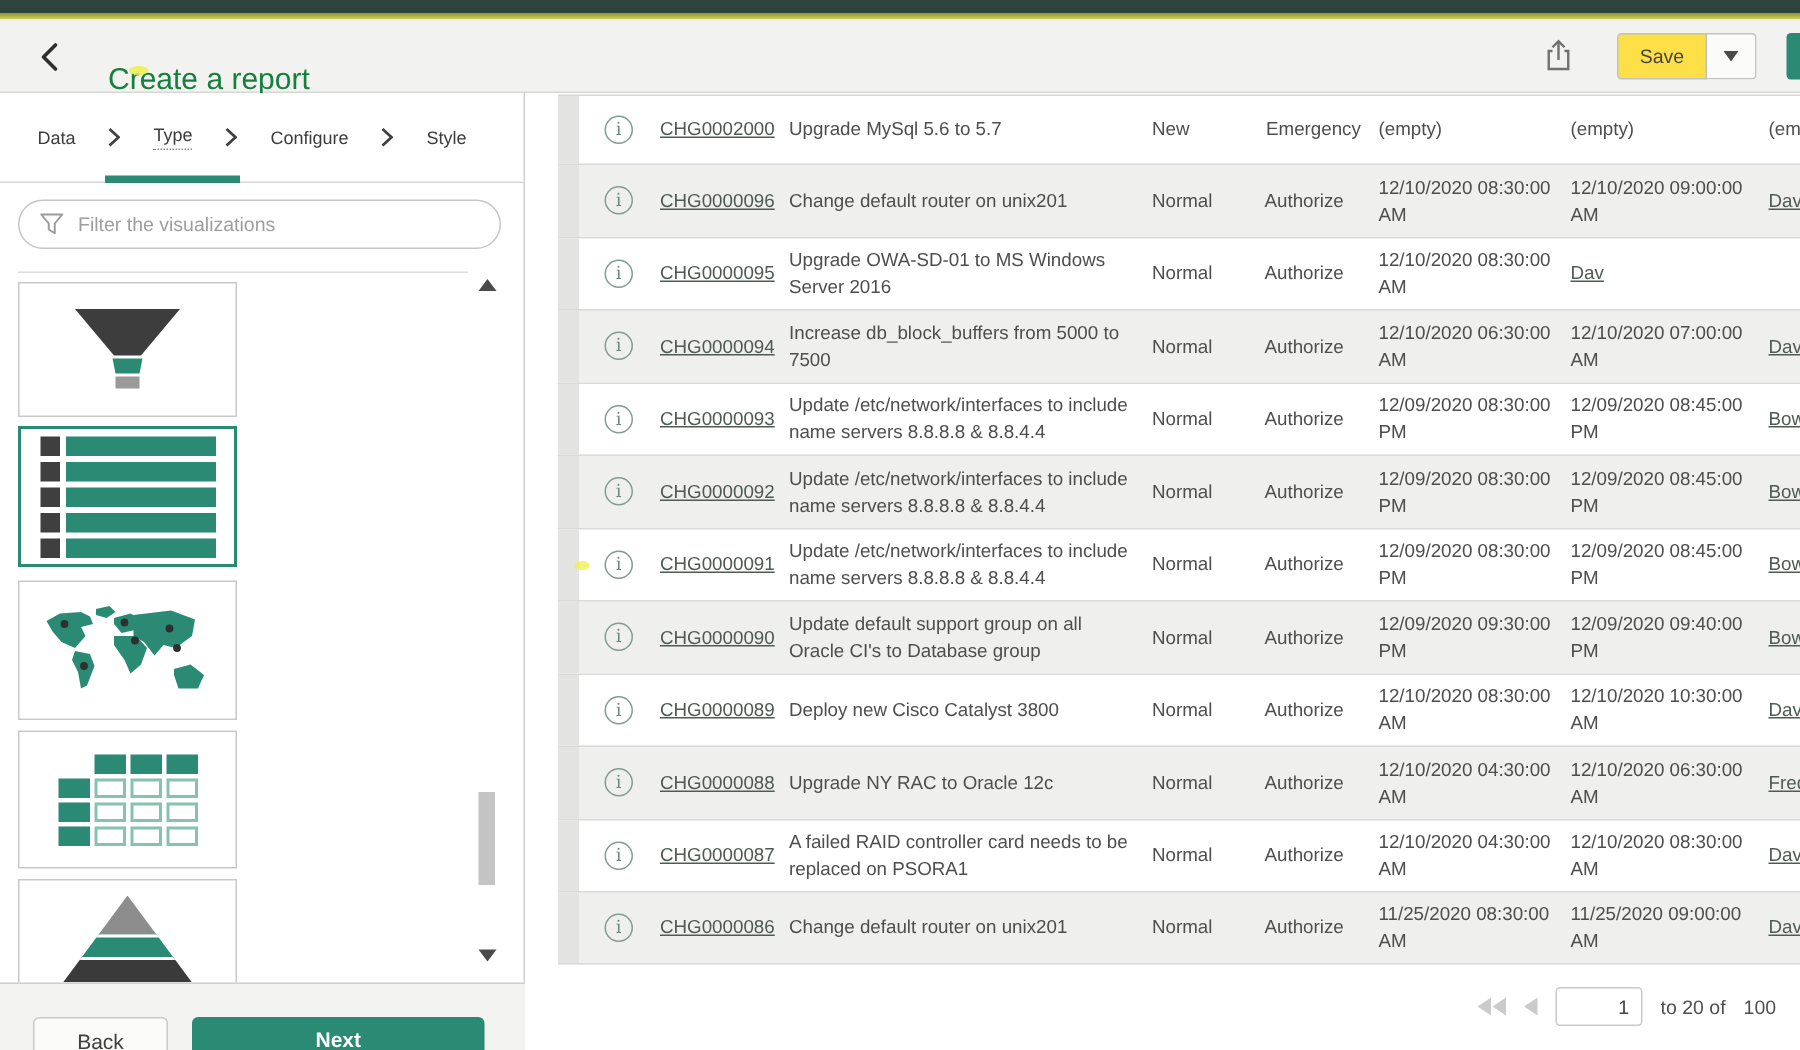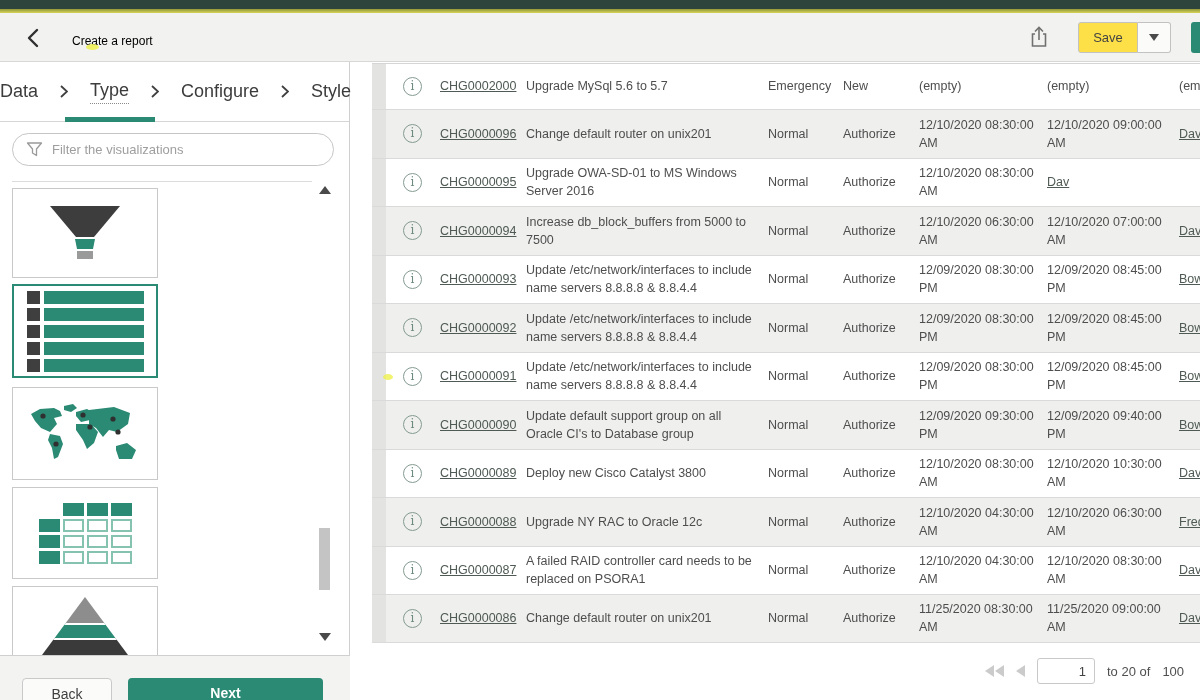--- a/index.html
+++ b/index.html
@@ -7,39 +7,39 @@
               font-family:"Liberation Sans", sans-serif; }
   body { position:relative; color:#4e4e4e; }
 
   
   .topstrip   { position:absolute; left:0; top:0; width:1200px; height:9px; background:#2c443c; }
   .olivestrip { position:absolute; left:0; top:9px; width:1200px; height:4px;
                 background:linear-gradient(180deg,#8f9438,#d8d65a); }
   .appheader  { position:absolute; left:0; top:13px; width:1200px; height:49px;
                 background:#f2f2f0; border-bottom:1px solid #d7d7d5; }
   .backbtn    { position:absolute; left:22px; top:13px; width:26px; height:24px; cursor:pointer; }
-  .apptitle   { position:absolute; left:72px; top:4px; line-height:49px; font-size:12px; color:#000000; }
+  .apptitle   { position:absolute; left:72px; top:16px; line-height:49px; font-size:20px; color:#15803d; }
   .dot-artifact-1 { position:absolute; left:86px; top:44px; width:13px; height:6px;
                     border-radius:50%; background:#eef04e; opacity:.85; }
   .shareicon  { position:absolute; left:1028px; top:12px; width:22px; height:24px; cursor:pointer; }
   .savegroup  { position:absolute; left:1078px; top:9px; height:31px; display:flex; }
   .savebtn    { width:60px; height:31px; background:#fde047; border:1px solid #c2c2c2;
                 border-radius:3px 0 0 3px; font-size:13px; color:#444;
                 display:flex; align-items:center; justify-content:center; cursor:pointer; }
   .savedrop   { width:33px; height:31px; background:#fbfbfa; border:1px solid #c2c2c2; border-left:none;
                 border-radius:0 3px 3px 0; display:flex; align-items:center; justify-content:center; cursor:pointer; }
   .tealsliver { position:absolute; left:1191px; top:9px; width:9px; height:31px;
                 background:#2a8a74; border-radius:3px 0 0 3px; }
 
   
   .panel { position:absolute; left:0; top:62px; width:350px; height:638px; background:#fff;
            border-right:1px solid #cfcfcf; }
   .breadcrumb { position:absolute; left:0; top:0; width:100%; height:60px;
                 border-bottom:1px solid #d6d6d6; display:flex; align-items:center;
-                gap:22px; font-size:18px; color:#3c3c3c; }
+                padding-left:25px; gap:22px; font-size:12px; color:#3c3c3c; }
   .crumb { position:relative; height:100%; display:flex; align-items:center; cursor:pointer; }
   .crumb.active .crumb-label { border-bottom:1px dotted #8a8a8a; padding-bottom:2px; }
   .crumb.active::after { content:""; position:absolute; left:50%; transform:translateX(-50%);
                          bottom:-1px; width:90px; height:5px; background:#2a8a74; }
   .crumb-sep { display:flex; align-items:center; }
   .filterbox { position:absolute; left:12px; top:71px; width:322px; height:33px;
                border:1px solid #c6c6c6; border-radius:17px; background:#fff;
                display:flex; align-items:center; padding-left:13px; gap:9px; }
   .filterbox input { border:none; outline:none; flex:1; font-size:13px; color:#555;
                      font-family:"Liberation Sans", sans-serif; background:transparent; }
@@ -297,22 +297,22 @@
 <div class="records">
     <div class="row">
       <div class="cell gutter"></div>
       <div class="cell c-icon">
         <span class="info-circle">i</span>
       </div>
       <div class="cell c-num">
         <a class="cellink">CHG0002000</a>
       </div>
       <div class="cell c-desc">Upgrade MySql 5.6 to 5.7</div>
+      <div class="cell c-state">New</div>
       <div class="cell c-pri">Emergency</div>
-      <div class="cell c-state">New</div>
       <div class="cell c-start">(empty)</div>
       <div class="cell c-end">(empty)</div>
       <div class="cell c-asg">
         <span class="">(em</span>
       </div>
     </div>
     <div class="row">
       <div class="cell gutter"></div>
       <div class="cell c-icon">
         <span class="info-circle">i</span>

